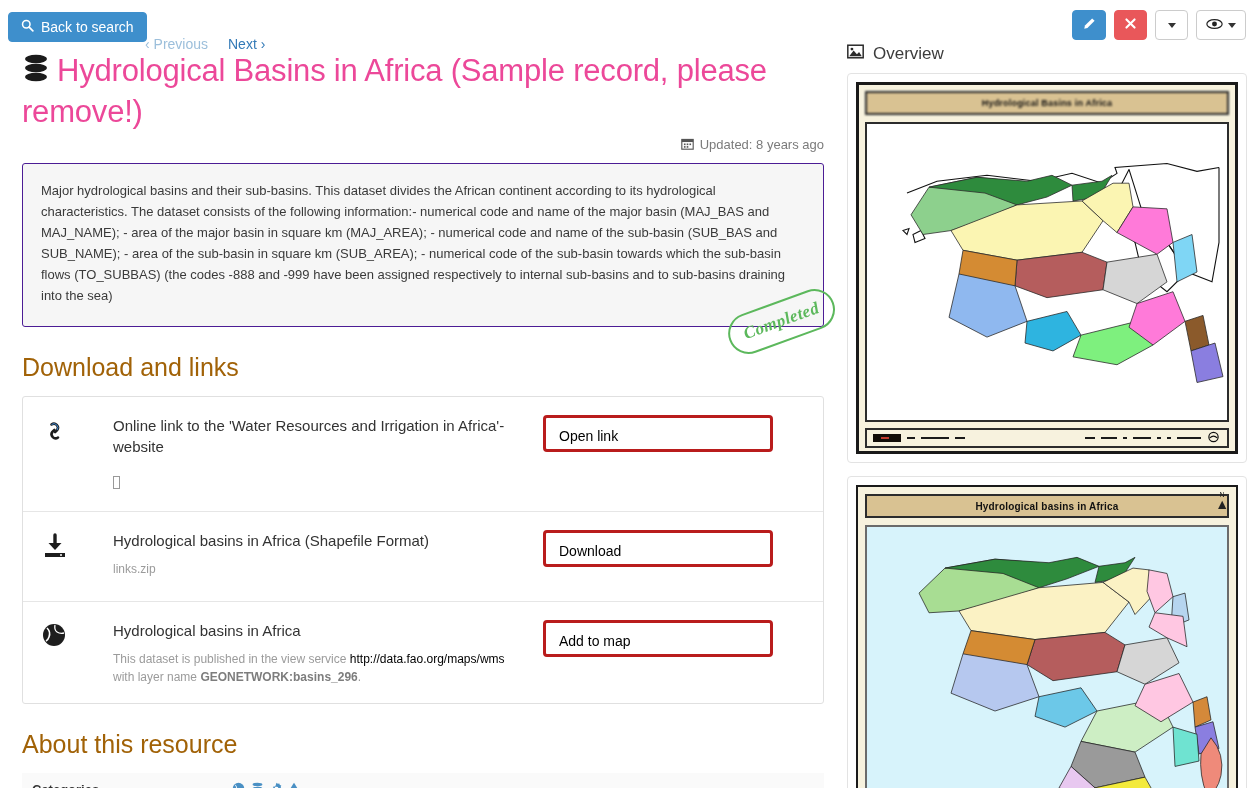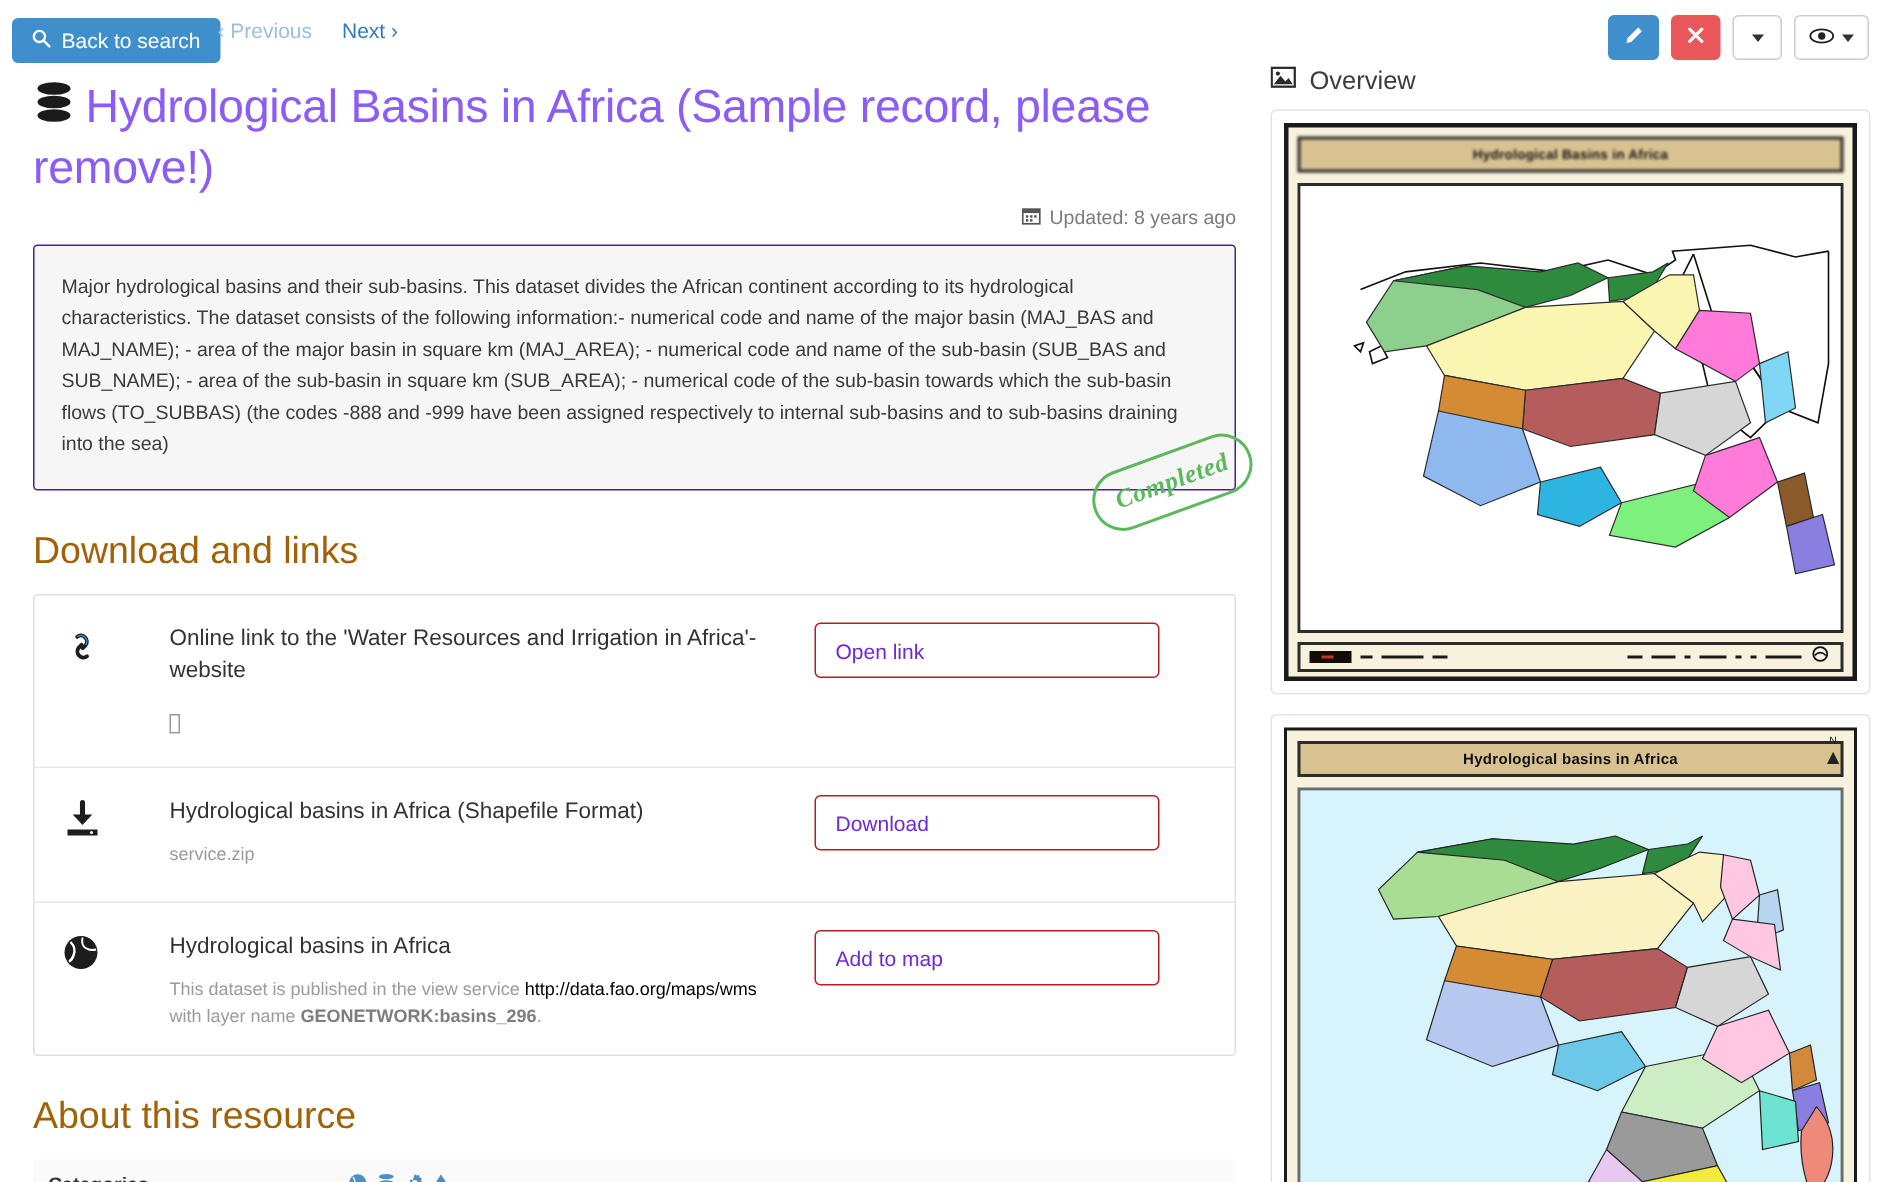--- a/index.html
+++ b/index.html
@@ -17,21 +17,21 @@
   .topbar { position: absolute; top: 0; left: 0; width: 1258px; height: 46px; }
   .btn-back {
     position: absolute; left: 8px; top: 12px;
     height: 30px; padding: 0 12px;
     background: #3e8fcc; border: 1px solid #3e8fcc; border-radius: 4px;
     color: #ffffff; font-size: 14px; line-height: 28px;
     display: flex; align-items: center; gap: 7px; cursor: pointer;
   }
   .btn-back .lbl { font-size: 14px; }
   .nav-link {
-    position: absolute; top: 12px;
+    position: absolute; top: 36px;
     color: #337ab7; font-size: 14px; text-decoration: none; cursor: pointer;
     white-space: nowrap;
   }
   .nav-prev { left: 145px; color: #9cbfdb; }
   .nav-next { left: 228px; }
 
   .topright { position: absolute; right: 12px; top: 10px; display: flex; gap: 8px; }
   .tbtn {
     height: 30px; min-width: 33px; border-radius: 4px;
     display: flex; align-items: center; justify-content: center;
@@ -42,21 +42,21 @@
   .tbtn-plain { background: #fff; border: 1px solid #ccc; color: #444; }
   .caret {
     width: 0; height: 0; border-left: 4px solid transparent;
     border-right: 4px solid transparent; border-top: 5px solid #333;
     display: inline-block;
   }
 
   
   .left { position: absolute; left: 22px; top: 52px; width: 802px; }
   .rec-title {
-    font-size: 31px; font-weight: 400; color: #8b5cf6;
+    font-size: 31px; font-weight: 400; color: #ec4899;
     line-height: 1.22; margin: 0; letter-spacing: -0.2px;
   }
   .db-icon { display: inline-block; vertical-align: -3px; margin-right: 7px; }
   .updated {
     text-align: right; color: #7b7b7b; font-size: 13px;
     margin-top: 6px; display: flex; justify-content: flex-end;
     align-items: center; gap: 6px;
   }
 
   .abstract {
@@ -95,22 +95,22 @@
   .dl-sub { font-size: 12px; color: #9b9b9b; margin-top: 9px; line-height: 1.55; }
   .dl-sub a { color: #000000; text-decoration: none; }
   .dl-sub b { color: #7d7d7d; }
   .tofu {
     display: inline-block; width: 7px; height: 13px;
     border: 1px solid #999; margin-top: 10px;
   }
   .dl-act { flex: 0 0 230px; padding-top: 2px; }
   .btn-out {
     display: block; width: 230px; height: 37px; line-height: 35px;
-    border: 1px solid #b91c1c; border-radius: 4px; background: #fff;
-    color: #6d28d9; font-size: 14px; padding-left: 13px; cursor: pointer;
+    border: 3px solid #b91c1c; border-radius: 4px; background: #fff;
+    color: #000000; font-size: 14px; padding-left: 13px; cursor: pointer;
     text-align: left;
   }
 
   table.about { width: 802px; border-collapse: collapse; margin-top: 4px; }
   table.about tr { border-bottom: 1px solid #e7e7e7; }
   table.about td { padding: 9px 10px 9px 10px; vertical-align: top; font-size: 13px; }
   td.lbl { width: 200px; font-weight: bold; color: #333; }
   .cat-icons { color: #4a90c4; font-size: 14px; letter-spacing: 2px; }
   .row-alt { background: #fafafa; }
 
@@ -274,21 +274,21 @@
         <div class="dl-ico">
           <svg width="28" height="28" viewBox="0 0 28 28">
             <path d="M14 3 v11" stroke="#1d1d1d" stroke-width="3.4" stroke-linecap="round"></path>
             <path d="M7.5 11 L14 18 L20.5 11 Z" fill="#1d1d1d"></path>
             <path d="M4 21 h20 v4 h-20 z" fill="#1d1d1d"></path>
             <circle cx="20" cy="23" r="1" fill="#fff"></circle>
           </svg>
         </div>
         <div class="dl-mid">
           <div class="dl-title">Hydrological basins in Africa (Shapefile Format)</div>
-          <div class="dl-sub">service.zip</div>
+          <div class="dl-sub">links.zip</div>
         </div>
         <div class="dl-act">
           <button class="btn-out">Download</button>
         </div>
       </div>
 
       <div class="dl-row">
         <div class="dl-ico">
           <svg width="26" height="26" viewBox="0 0 26 26">
             <circle cx="13" cy="13" r="11" fill="#1d1d1d"></circle>

